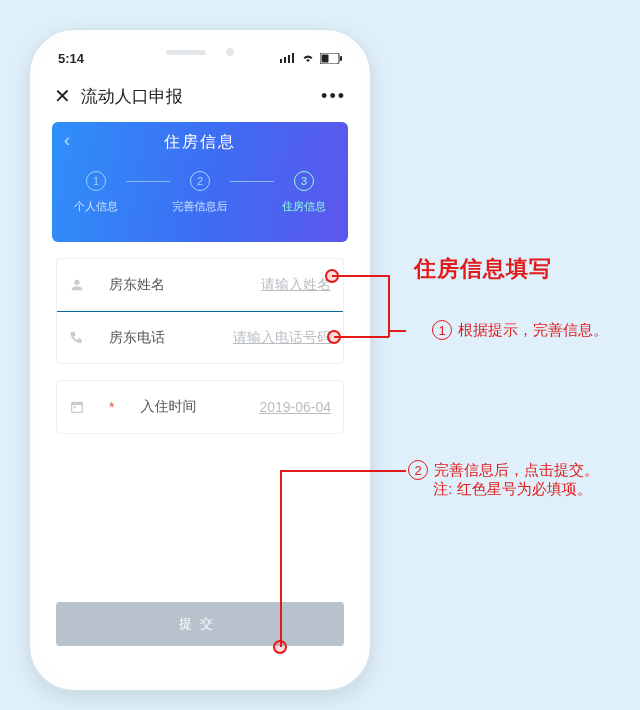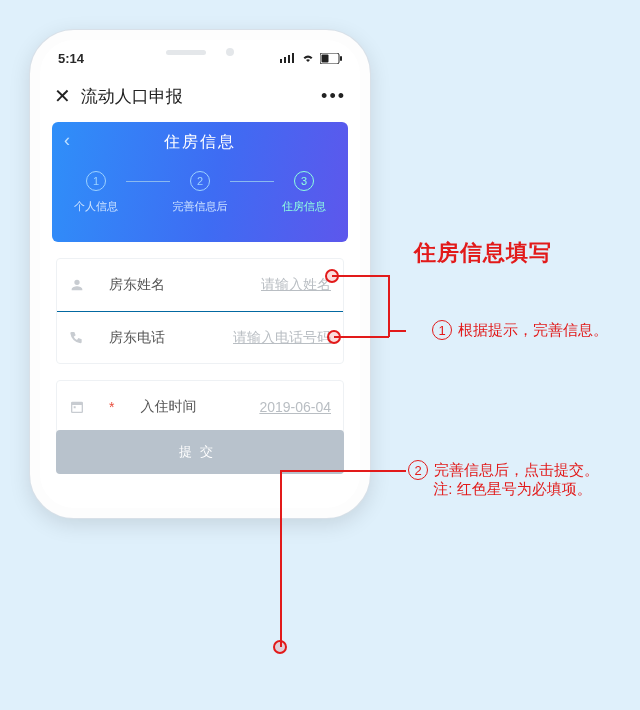--- a/index.html
+++ b/index.html
@@ -5,21 +5,21 @@
     * { margin: 0; padding: 0; box-sizing: border-box; }
     body {
       width: 640px; height: 710px;
       background: #dff0fb;
       font-family: -apple-system, "Helvetica Neue", Arial, sans-serif;
       position: relative;
     }
     .phone {
       position: absolute;
       left: 30px; top: 30px;
-      width: 340px; height: 488px;
+      width: 340px; height: 660px;
       background: #fff;
       border: 10px solid #fdfdfd;
       border-radius: 44px;
       box-shadow: 0 0 0 1px #d8e0e8, 0 6px 22px rgba(0,0,0,.12);
       overflow: hidden;
     }
     .notch {
       position: absolute; top: -1px; left: 50%; transform: translateX(-50%);
       width: 140px; height: 26px; background: #fff;
       border-bottom-left-radius: 16px; border-bottom-right-radius: 16px;
@@ -75,21 +75,21 @@
     .row .val { margin-left:auto; color:#b9bec3; font-size:14px;text-decoration:underline; }
     .submit {
       position:absolute; left:16px; right:16px; bottom:34px;
       height:44px; border-radius:4px; background:#b8c2cc;
       color:#fff; font-size:13px; letter-spacing:8px;
       display:flex; align-items:center; justify-content:center;
       border:none;
     }
     
     .anno-title {
-      position:absolute; left:414px; top:238px;
+      position:absolute; left:414px; top:254px;
       color:#e21a1a; font-size:22px; font-weight:700; letter-spacing:1px;
     }
     .anno-line { position:absolute; color:#e21a1a; font-size:15px; }
     .anno-num {
       display:inline-flex; width:20px; height:20px; border:1.5px solid #e21a1a;
       border-radius:50%; align-items:center; justify-content:center;
       font-size:13px; margin-right:6px; color:#e21a1a;
     }
     .anno1 { left:408px; top:320px;margin-left:24px; }
     .anno2 { left:408px; top:460px;text-align:center; }

